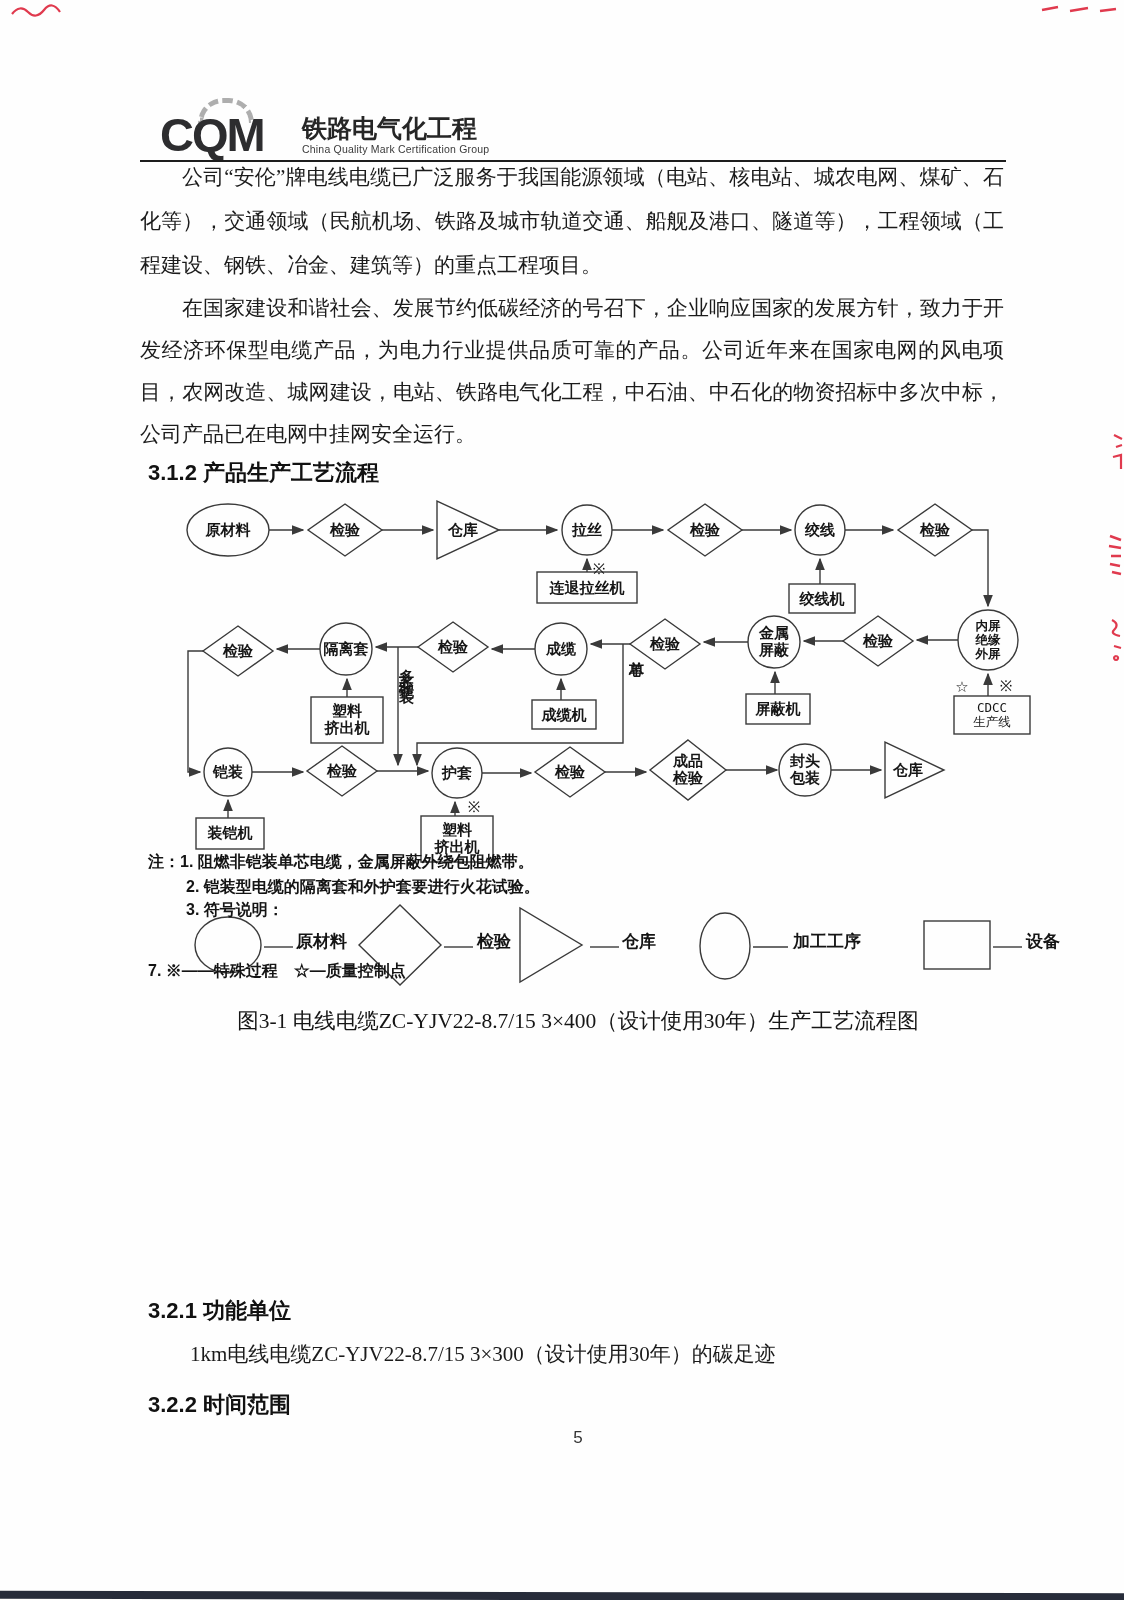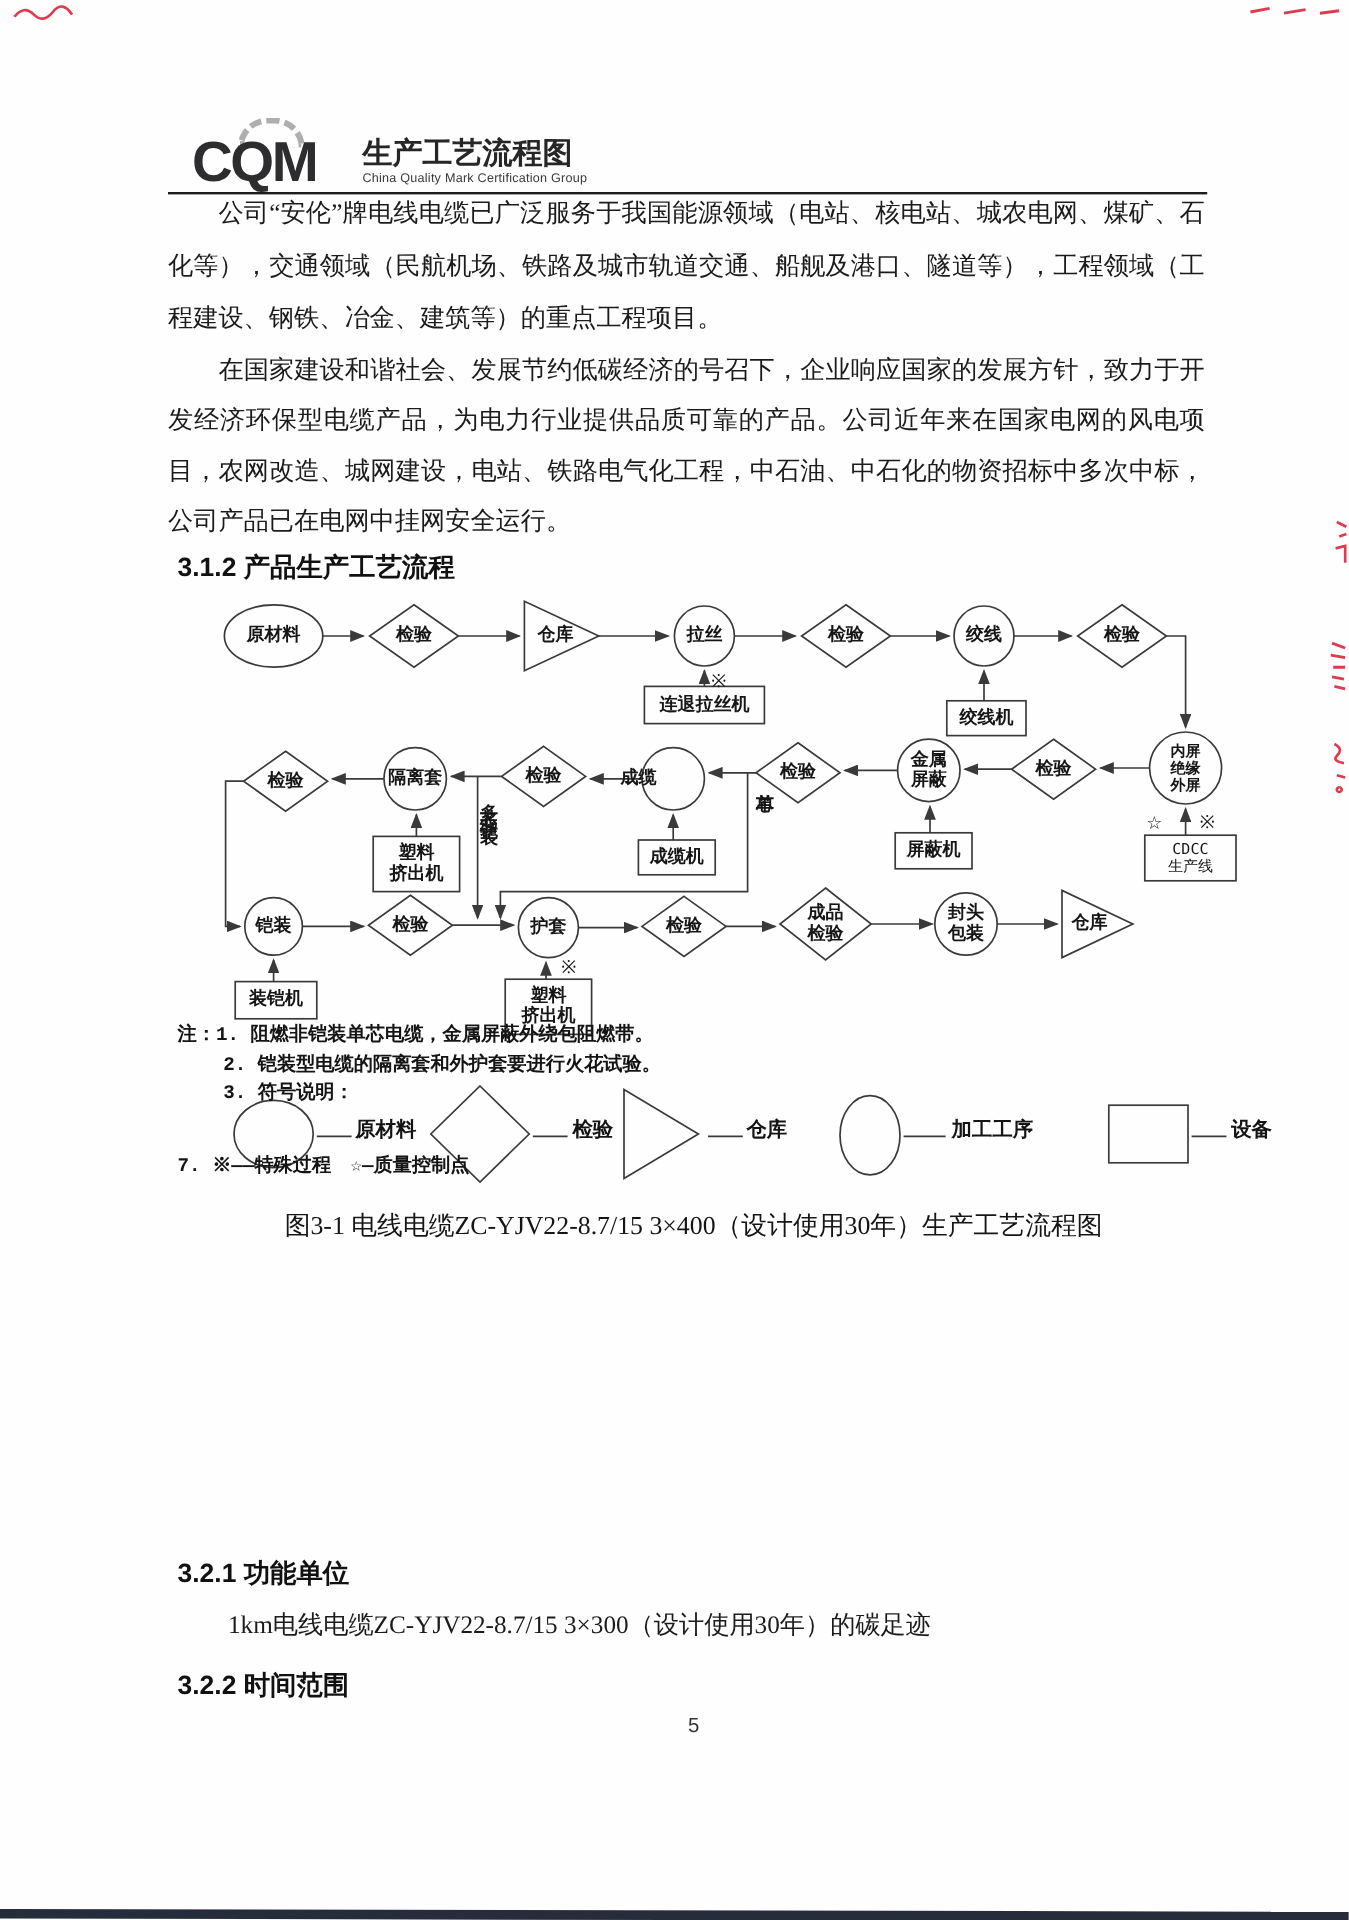--- a/index.html
+++ b/index.html
@@ -24,21 +24,21 @@
   .flow{position:absolute;left:0;top:485px;width:1124px;height:505px;}
   .flow svg{position:absolute;left:0;top:0;}
   .fl{position:absolute;transform:translate(-50%,-50%);font-weight:600;font-size:15px;color:#161616;
       text-align:center;white-space:pre-line;line-height:1.12;}
   .fl-sm{font-size:12.5px;}
   .fl-md{font-size:15px;}
   .fl-v{writing-mode:vertical-rl;transform:translate(-50%,0);white-space:nowrap;}
   .fl-mono{font-family:"DejaVu Sans Mono","Liberation Mono",monospace;font-weight:normal;}
   .sym{font-size:15px;font-weight:normal;}
   
-  .note{position:absolute;font-family:Liberation Mono, monospace;font-weight:600;
+  .note{position:absolute;font-family:Liberation Sans, sans-serif;font-weight:600;
         font-size:16px;color:#141414;white-space:nowrap;}
   .leglab{position:absolute;font-family:"Liberation Sans","DejaVu Sans",sans-serif;font-weight:600;
           font-size:17px;color:#141414;white-space:nowrap;}
   .caption{position:absolute;left:50%;top:1006px;transform:translateX(-50%);font-size:21.5px;color:#151515;white-space:nowrap;}
   .oneline{position:absolute;font-size:21px;color:#1b1b1b;white-space:nowrap;}
   .pagenum{position:absolute;left:50%;top:1428px;transform:translateX(-50%);
            font-family:"Liberation Sans","DejaVu Sans",sans-serif;font-size:17px;color:#333;}
   .bottom-bar{position:absolute;left:0;top:1592px;width:1124px;height:8px;background:#272c3a;transform:rotate(.12deg);}
   .mark{position:absolute;}
 </style>
@@ -70,21 +70,21 @@
   <div class="mark" style="left:1108px;top:616px;">
     <svg width="16" height="46">
         <path d="M4,4 Q12,8 6,14 Q2,18 12,20 M6,30 L13,32 M8,40 a2,2 0 1,0 .1,0" stroke="#e03a4e" stroke-width="2.2" fill="none"></path>
       </svg>
   </div>
 
   <div class="logo-row">
     <div class="crown"></div>
     <div class="cqm">CQM</div>
     <div class="brand">
-      <div class="brand-cn">生产工艺流程图</div>
+      <div class="brand-cn">铁路电气化工程</div>
       <div class="brand-en">China Quality Mark Certification Group</div>
     </div>
   </div>
   <div class="rule"></div>
 
   <p class="bodytext" style="top:287px;line-height:42px;">在国家建设和谐社会、发展节约低碳经济的号召下，企业响应国家的发展方针，致力于开发经济环保型电缆产品，为电力行业提供品质可靠的产品。公司近年来在国家电网的风电项目，农网改造、城网建设，电站、铁路电气化工程，中石油、中石化的物资招标中多次中标，公司产品已在电网中挂网安全运行。</p>
   <p class="bodytext" style="top:155px;">公司“安伦”牌电线电缆已广泛服务于我国能源领域（电站、核电站、城农电网、煤矿、石化等），交通领域（民航机场、铁路及城市轨道交通、船舰及港口、隧道等），工程领域（工程建设、钢铁、冶金、建筑等）的重点工程项目。</p>
   <h3 class="h-sec" style="left:148px;top:458px;">3.1.2 产品生产工艺流程</h3>
 
   <div class="flow">
@@ -187,21 +187,21 @@
     <div class="fl" style="left:587px;top:103px;">连退拉丝机</div>
     <div class="fl" style="left:822px;top:114px;">绞线机</div>
 
     <div class="fl fl-sm" style="left:988px;top:155px;">内屏
 绝缘
 外屏</div>
     <div class="fl" style="left:878px;top:156px;">检验</div>
     <div class="fl fl-md" style="left:774px;top:157px;">金属
 屏蔽</div>
     <div class="fl" style="left:665px;top:159px;">检验</div>
-    <div class="fl" style="left:532px;top:164px;text-align:right;">成缆</div>
+    <div class="fl" style="left:561px;top:164px;text-align:right;">成缆</div>
     <div class="fl" style="left:453px;top:162px;">检验</div>
     <div class="fl fl-md" style="left:346px;top:164px;">隔离套</div>
     <div class="fl" style="left:238px;top:166px;">检验</div>
     <div class="fl fl-v" style="left:636px;top:165px;">单芯</div>
     <div class="fl fl-v" style="left:406px;top:172px;letter-spacing:5px;">多芯非铠装</div>
     <div class="fl" style="left:778px;top:224px;">屏蔽机</div>
     <div class="fl sym" style="left:962px;top:202px;">☆</div>
     <div class="fl sym" style="left:1006px;top:201px;">※</div>
     <div class="fl fl-sm fl-mono" style="left:992px;top:230px;">CDCC
 生产线</div>

